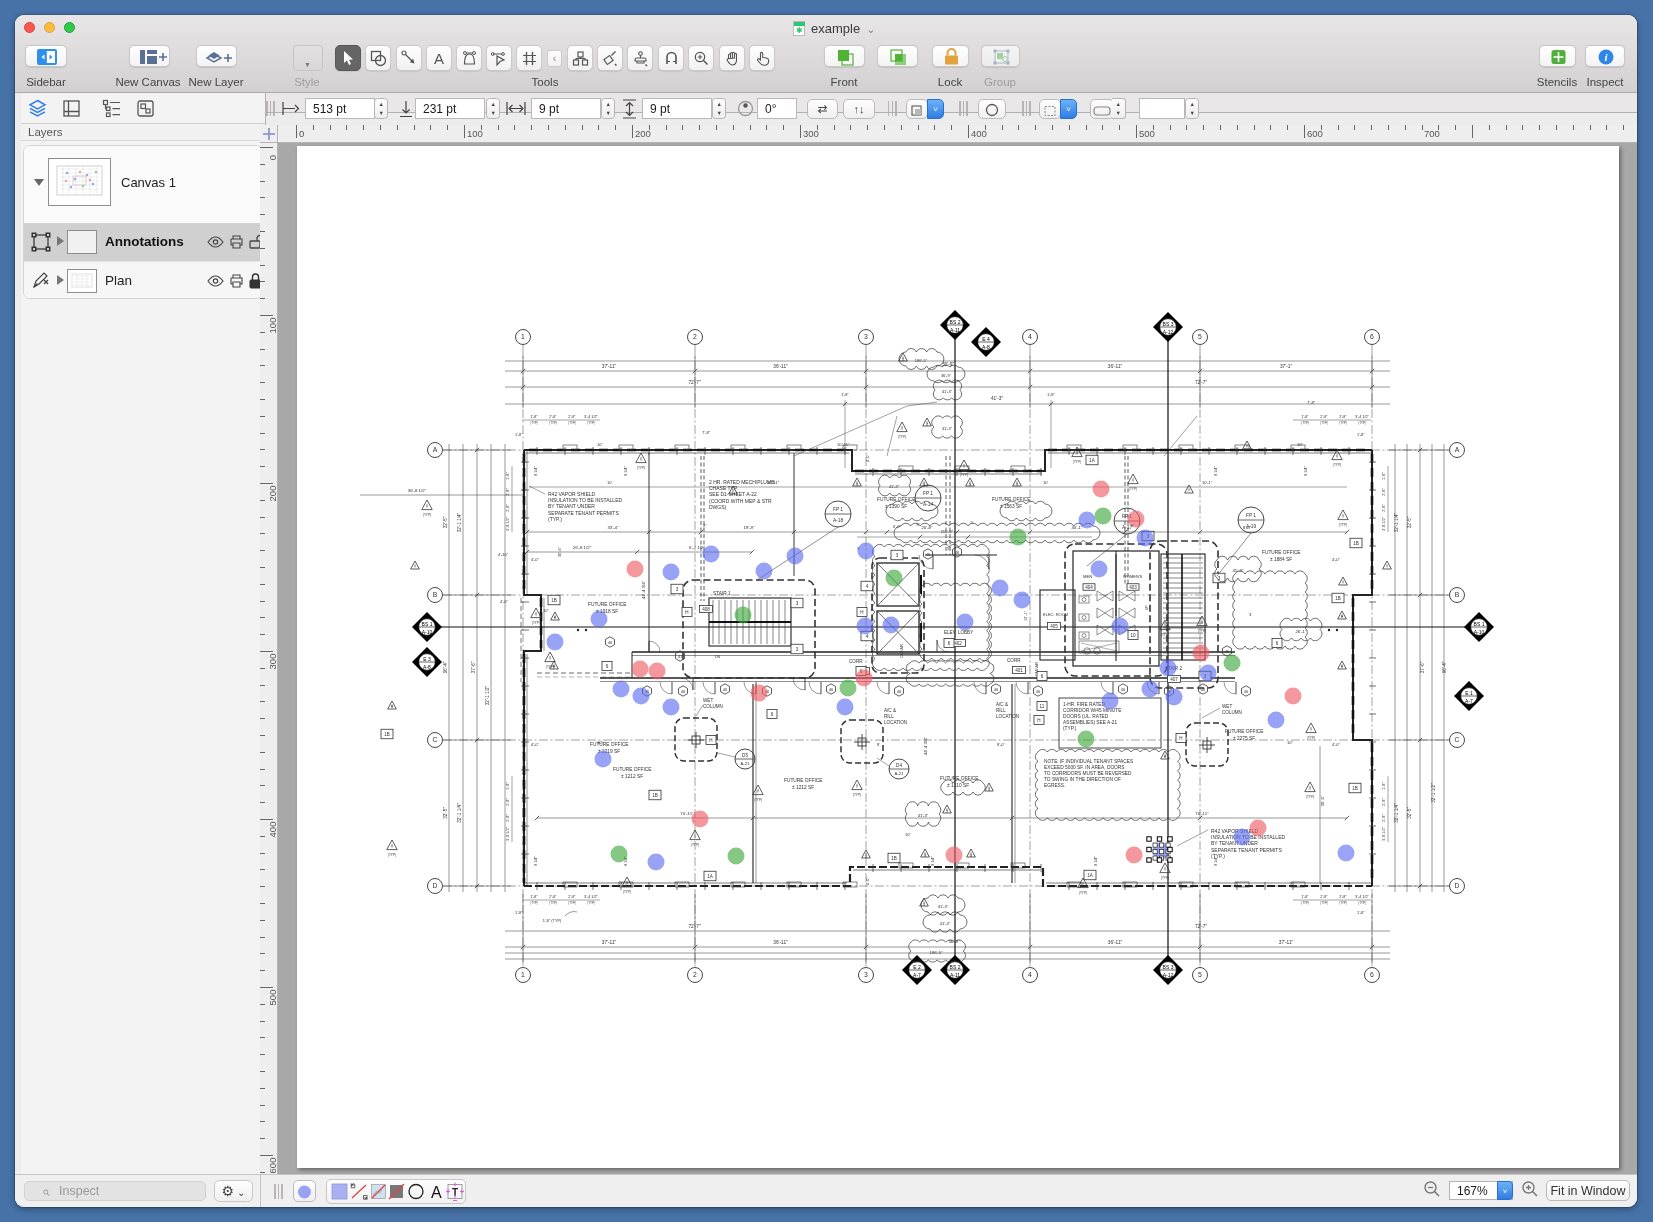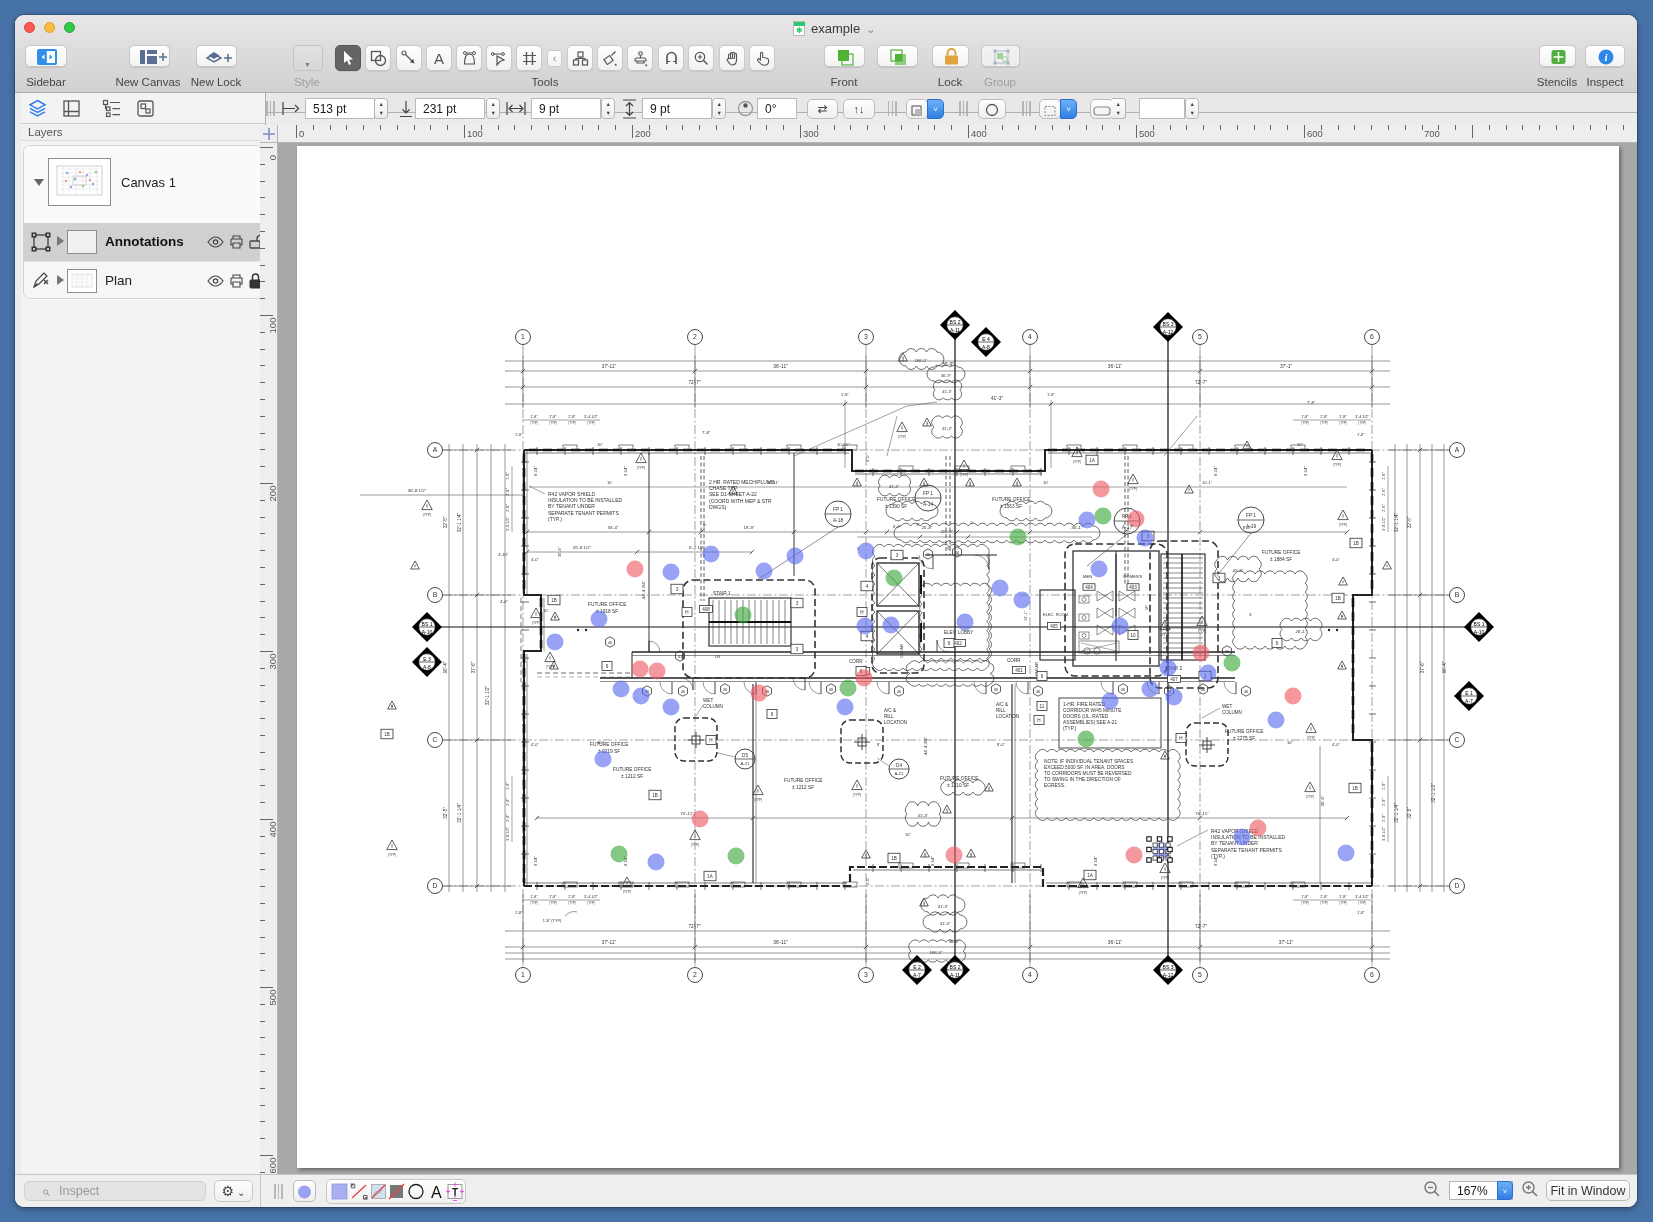--- a/index.html
+++ b/index.html
@@ -103,21 +103,21 @@
               <rect x="17" y="10" width="10" height="8"></rect>
             </g>
             <path d="M29 11 h8 M33 7 v8" stroke="#5a6f94" stroke-width="1.6"></path>
           </svg></div>
       <div class="tlabel" style="left:133px;">New Canvas</div>
       <div class="tbtn" style="left:181px;width:41px;"><svg width="41" height="22" viewBox="0 0 41 22">
             <path d="M10 12 L17 8 L24 12 L17 16 Z" fill="none" stroke="#5a6f94" stroke-width="1.5"></path>
             <path d="M11.5 9.5 L17 6 L22.5 9.5 L17 13 Z" fill="#5a6f94"></path>
             <path d="M27 12 h8 M31 8 v8" stroke="#5a6f94" stroke-width="1.6"></path>
           </svg></div>
-      <div class="tlabel" style="left:201px;">New Lock</div>
+      <div class="tlabel" style="left:201px;">New Layer</div>
       <div style="position:absolute;left:278px;top:30px;width:30px;height:26px;background:linear-gradient(#e3e1e1,#d8d6d6);border:1px solid #c6c4c4;border-radius:4px;"></div>
       <div style="position:absolute;left:289px;top:46px;font-size:7px;color:#7a7a7a;">▼</div>
       <div class="tlabel dis" style="left:292px;">Style</div>
       <div class="tlabel" style="left:530px;">Tools</div>
       <div class="tlabel" style="left:829px;">Front</div>
       <div class="tlabel" style="left:882px;margin-top:20px;">Back</div>
       <div class="tlabel" style="left:935px;">Lock</div>
       <div class="tlabel dis" style="left:985px;">Group</div>
       <div class="tlabel" style="left:1542px;">Stencils</div>
       <div class="tlabel" style="left:1590px;">Inspect</div>

